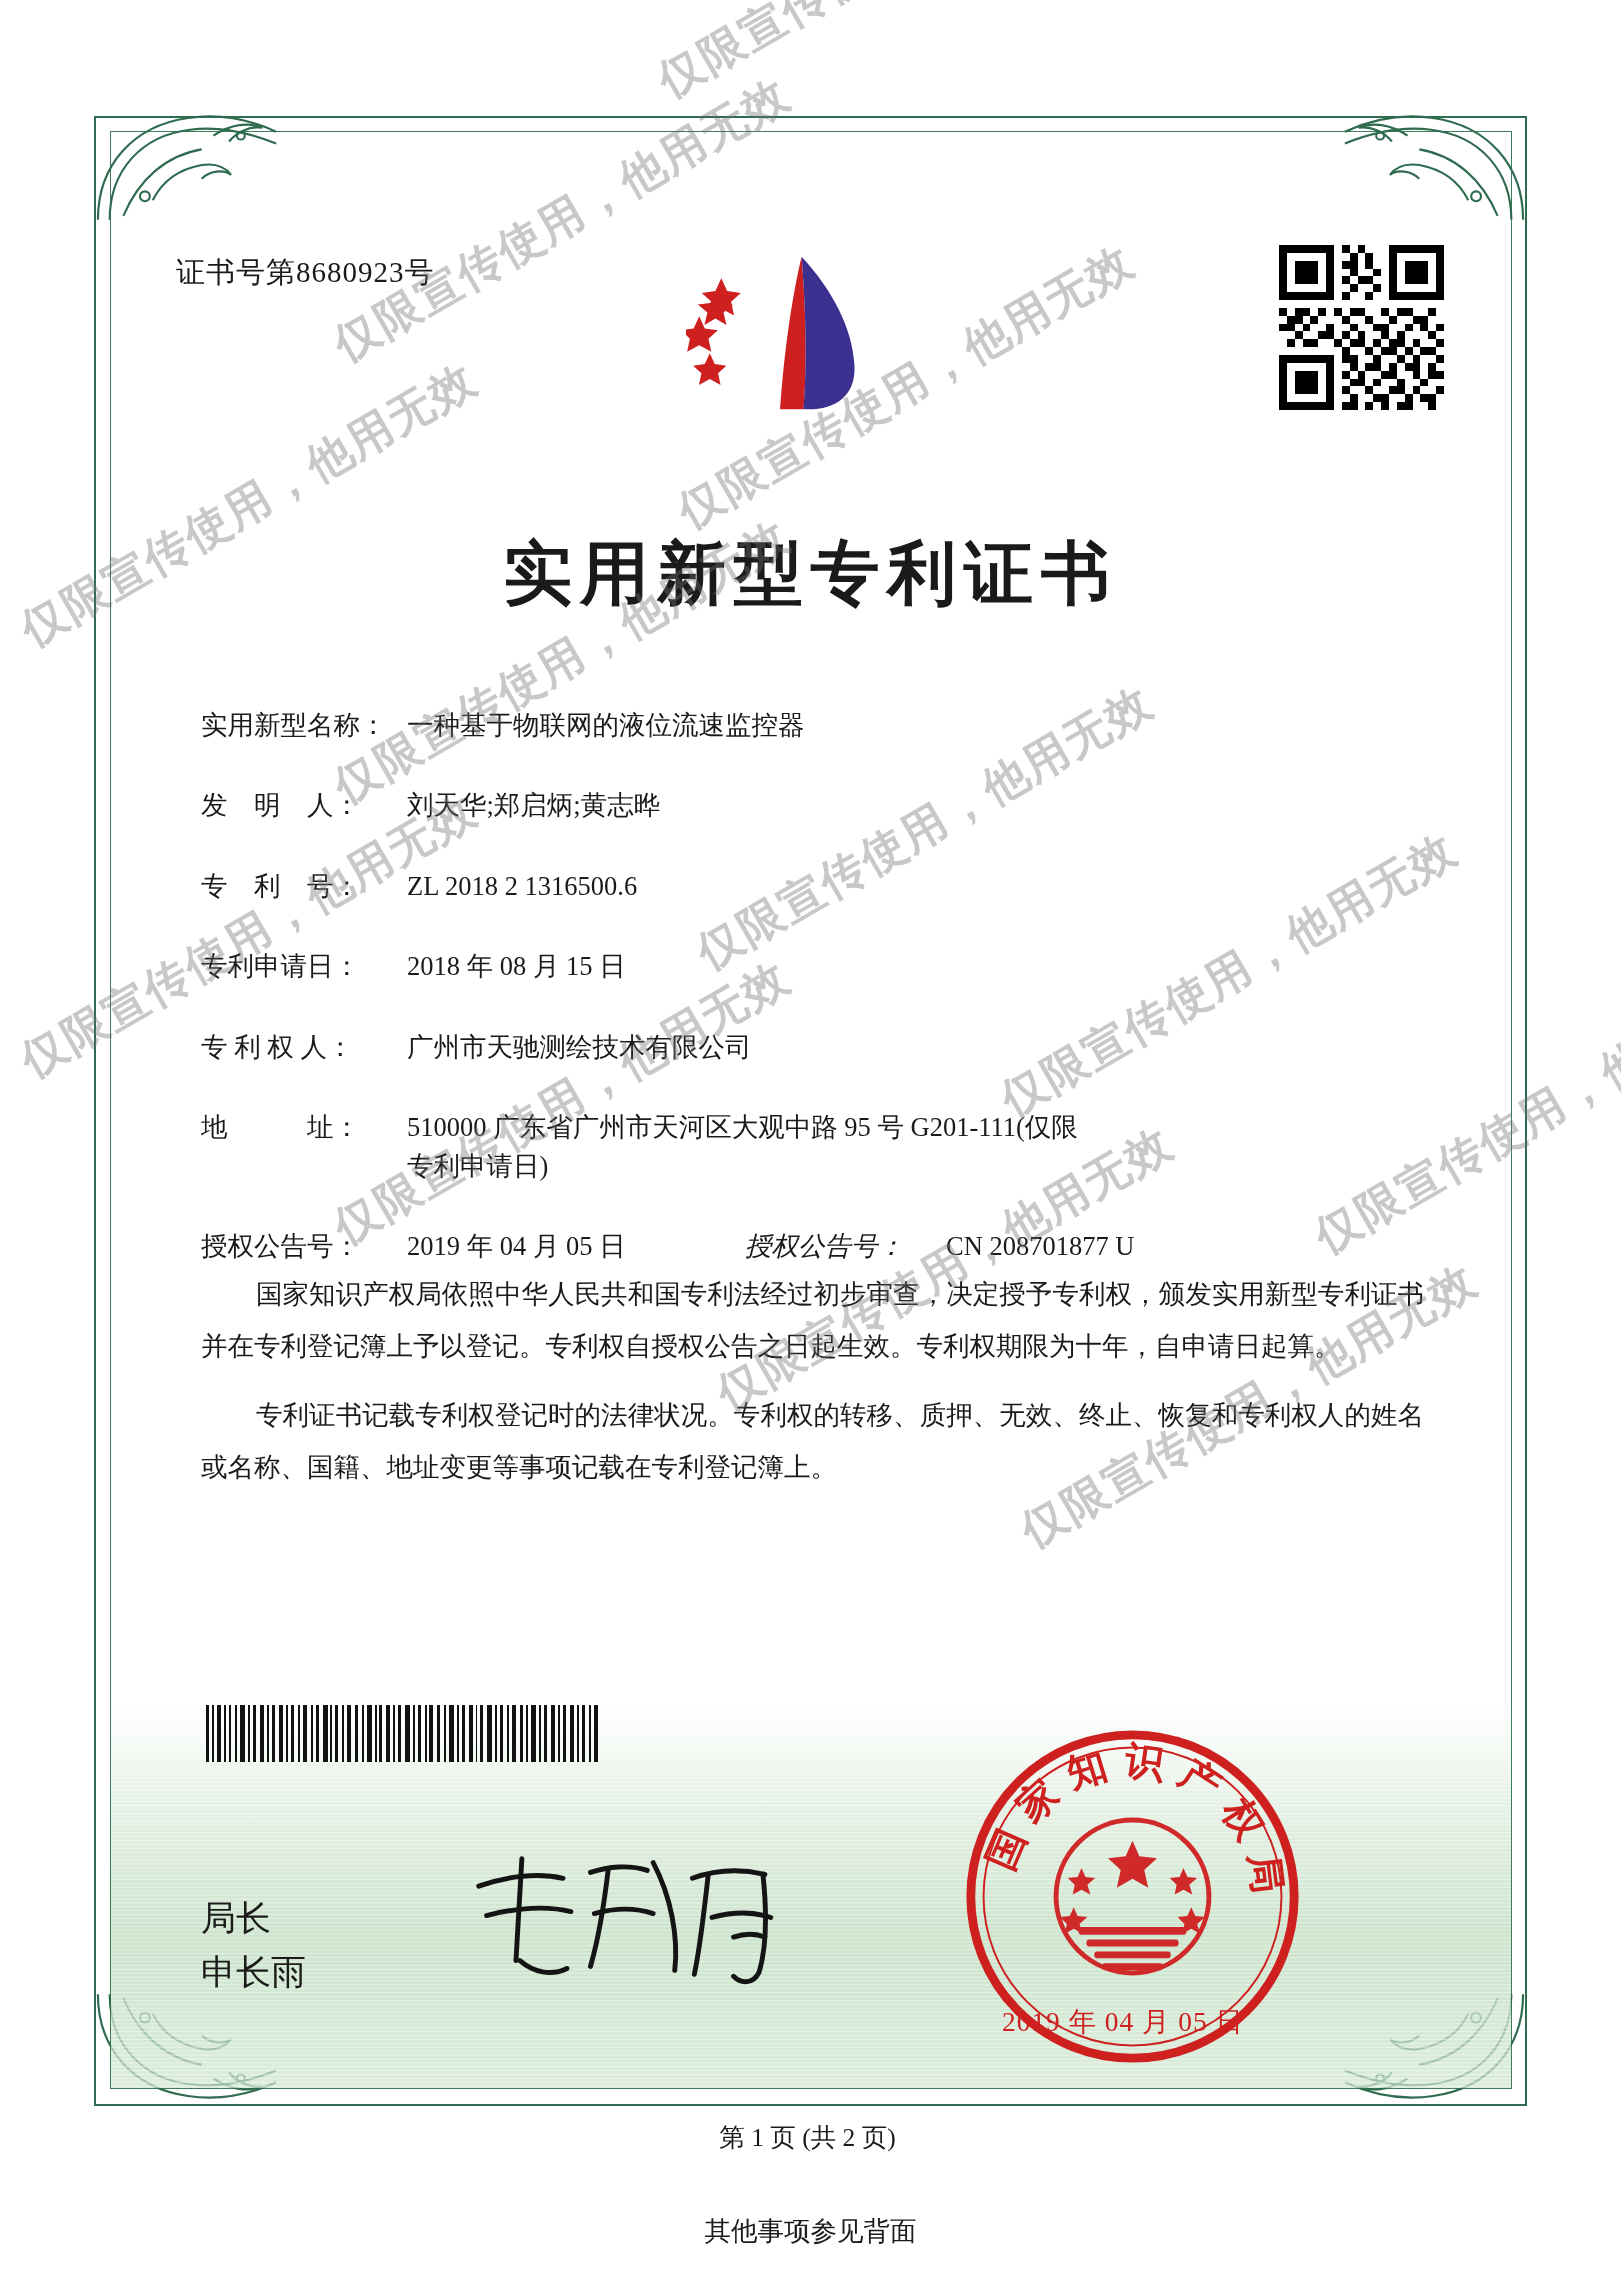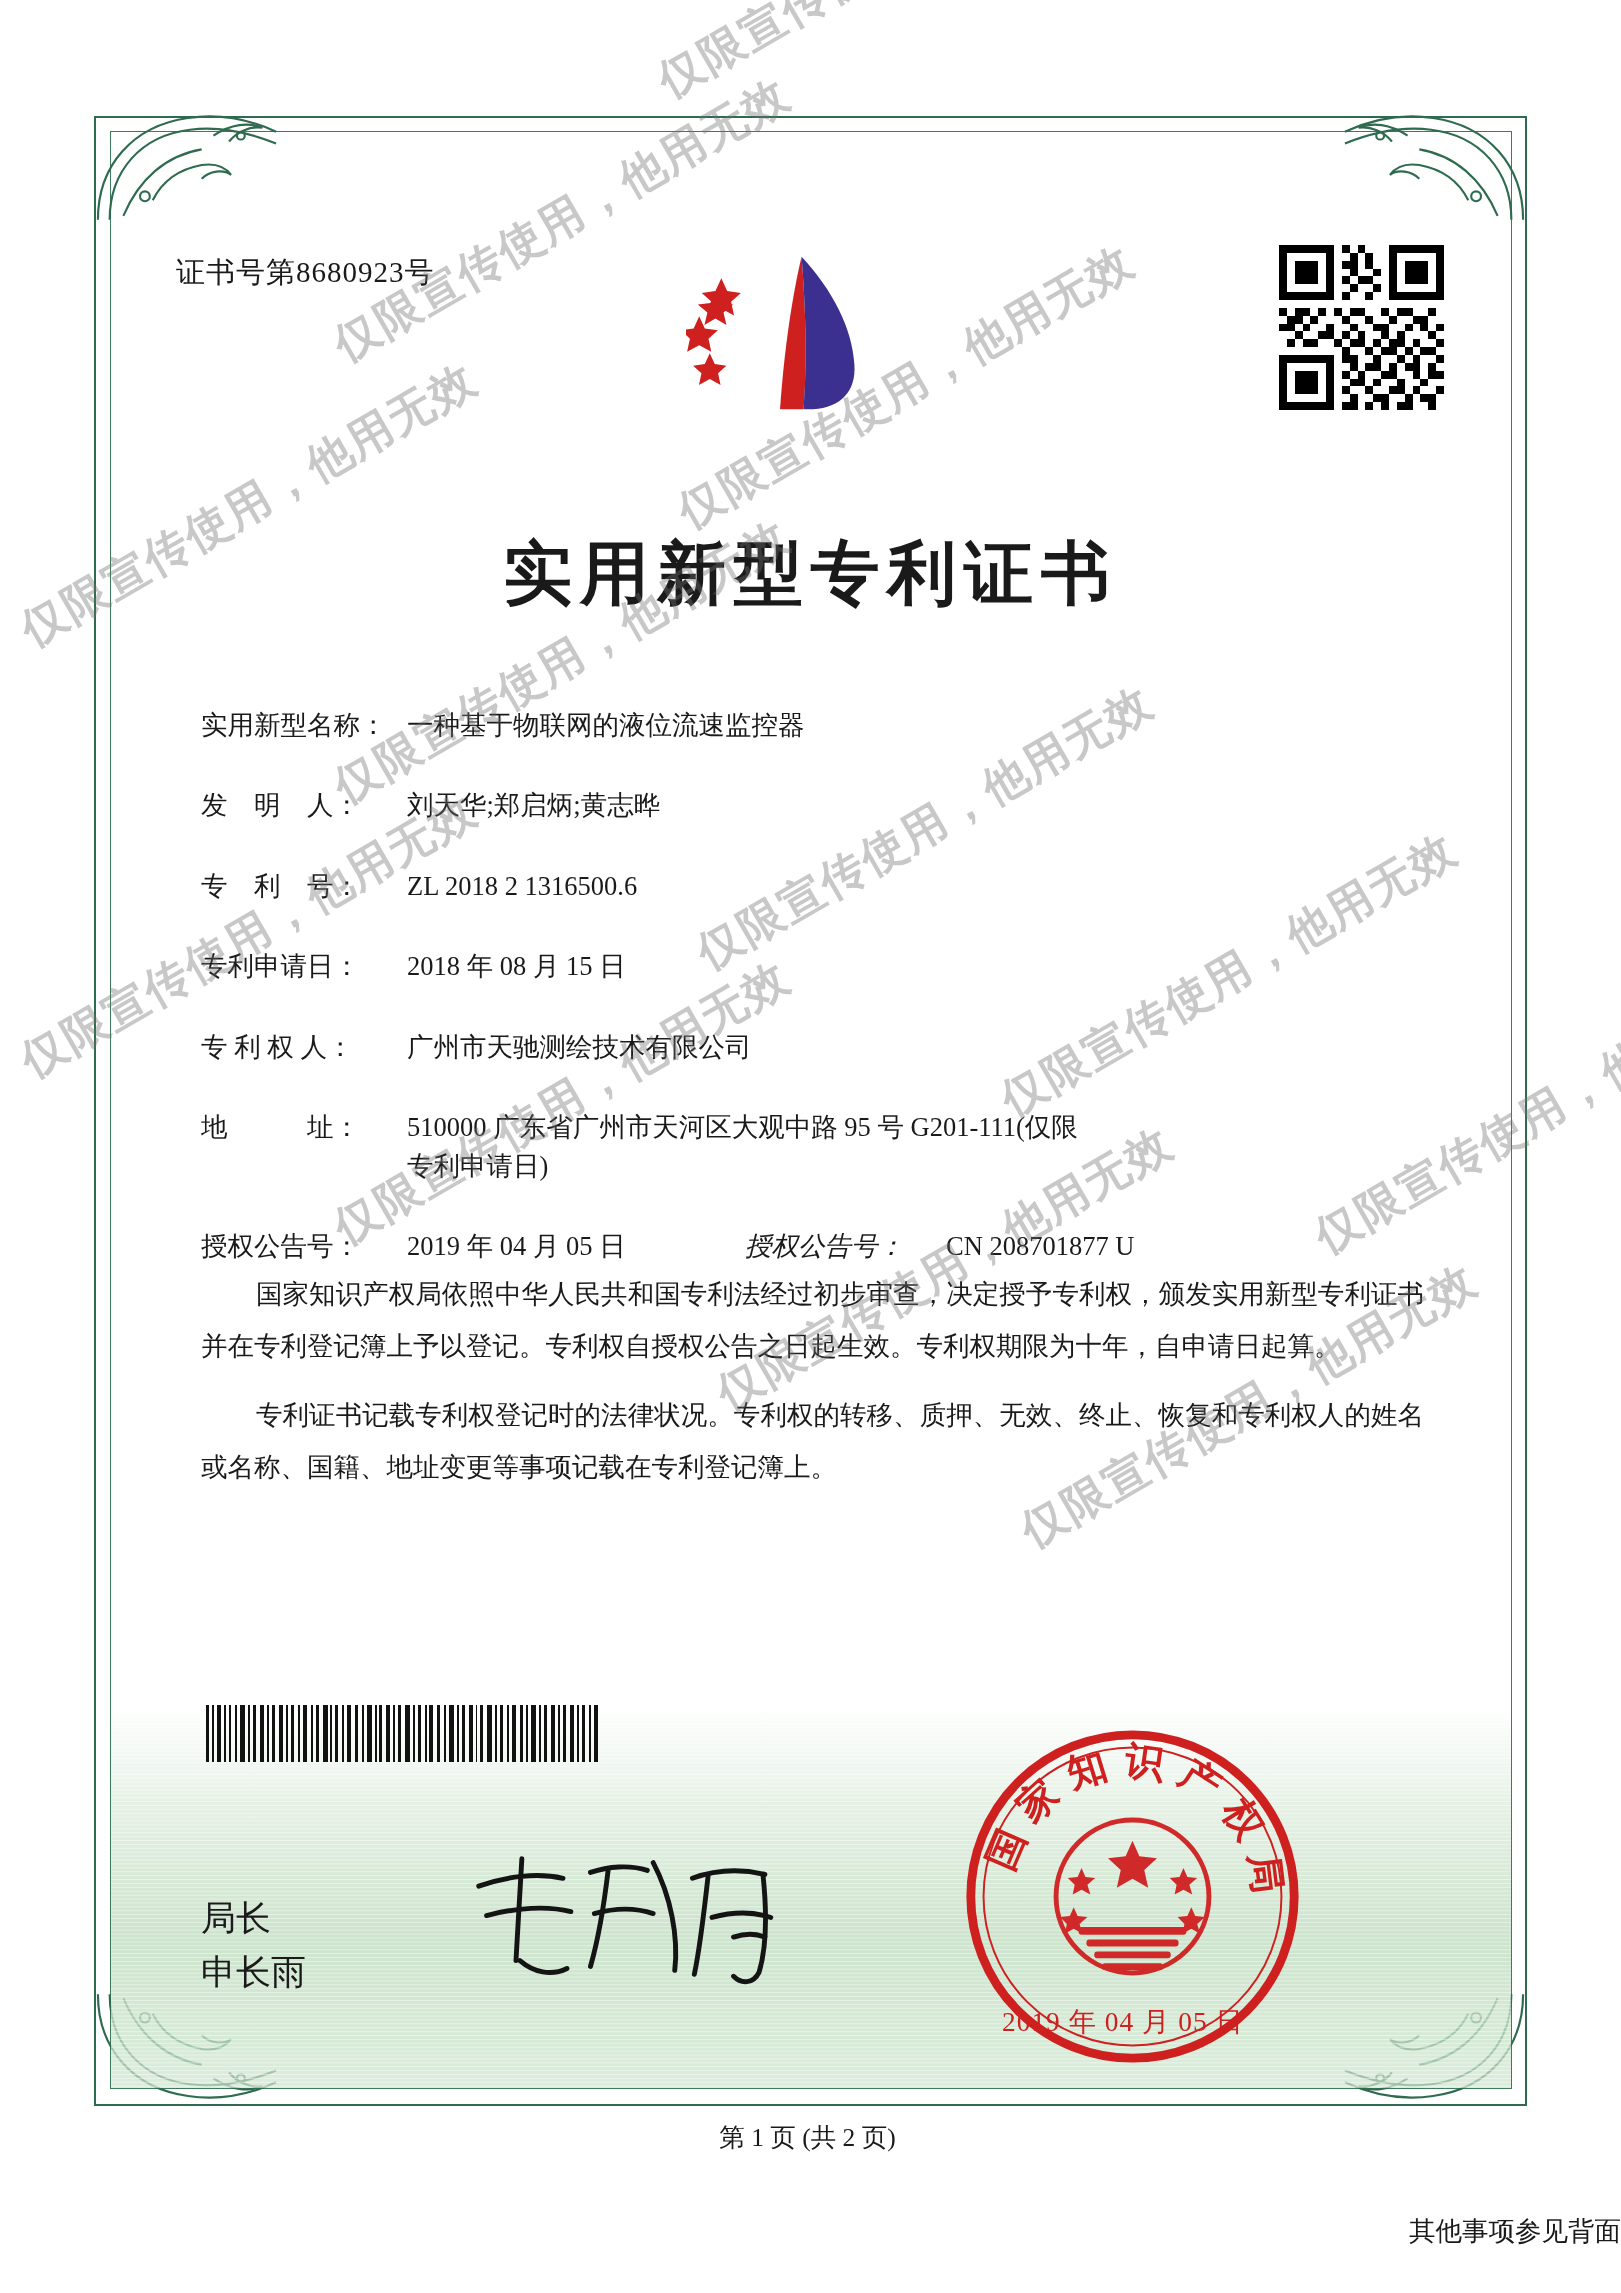--- a/index.html
+++ b/index.html
@@ -201,21 +201,21 @@
     position: absolute;
     left: 0; right: 6px;
     top: 2120px;
     text-align: center;
     font-size: 25.5px;
   }
   .note {
     position: absolute;
     left: 0; right: 0;
     top: 2213px;
-    text-align: right;
+    text-align: center;
     font-size: 26.5px;
   }
 
   
   .wm-layer {
     position: absolute;
     left: 0; top: 0;
     width: 1621px;
     height: 2294px;
     pointer-events: none;

